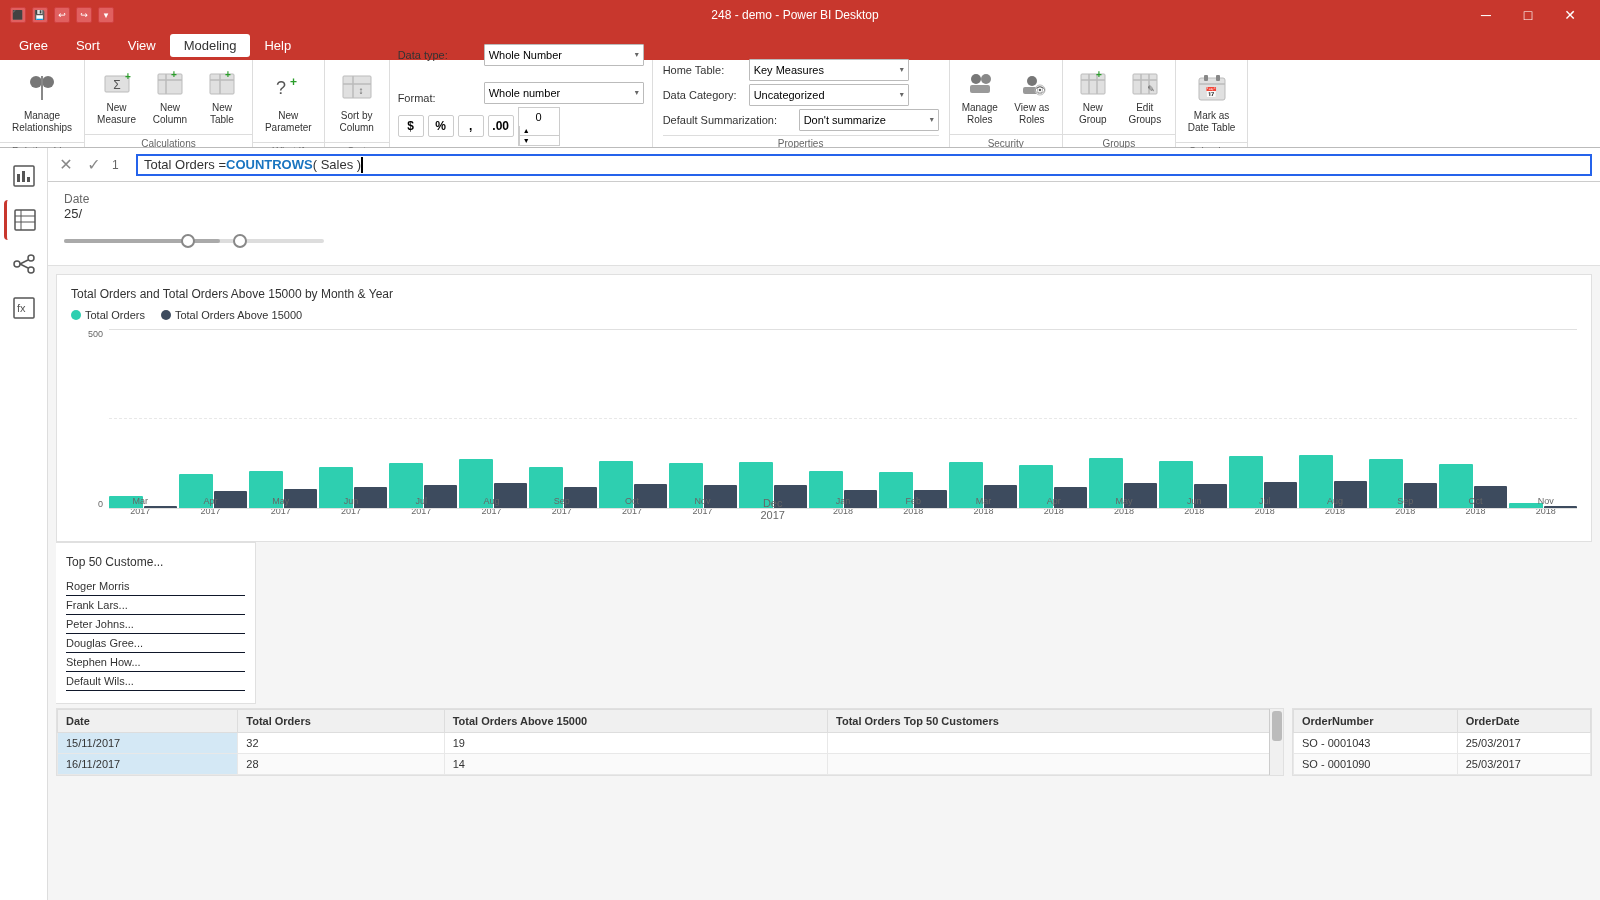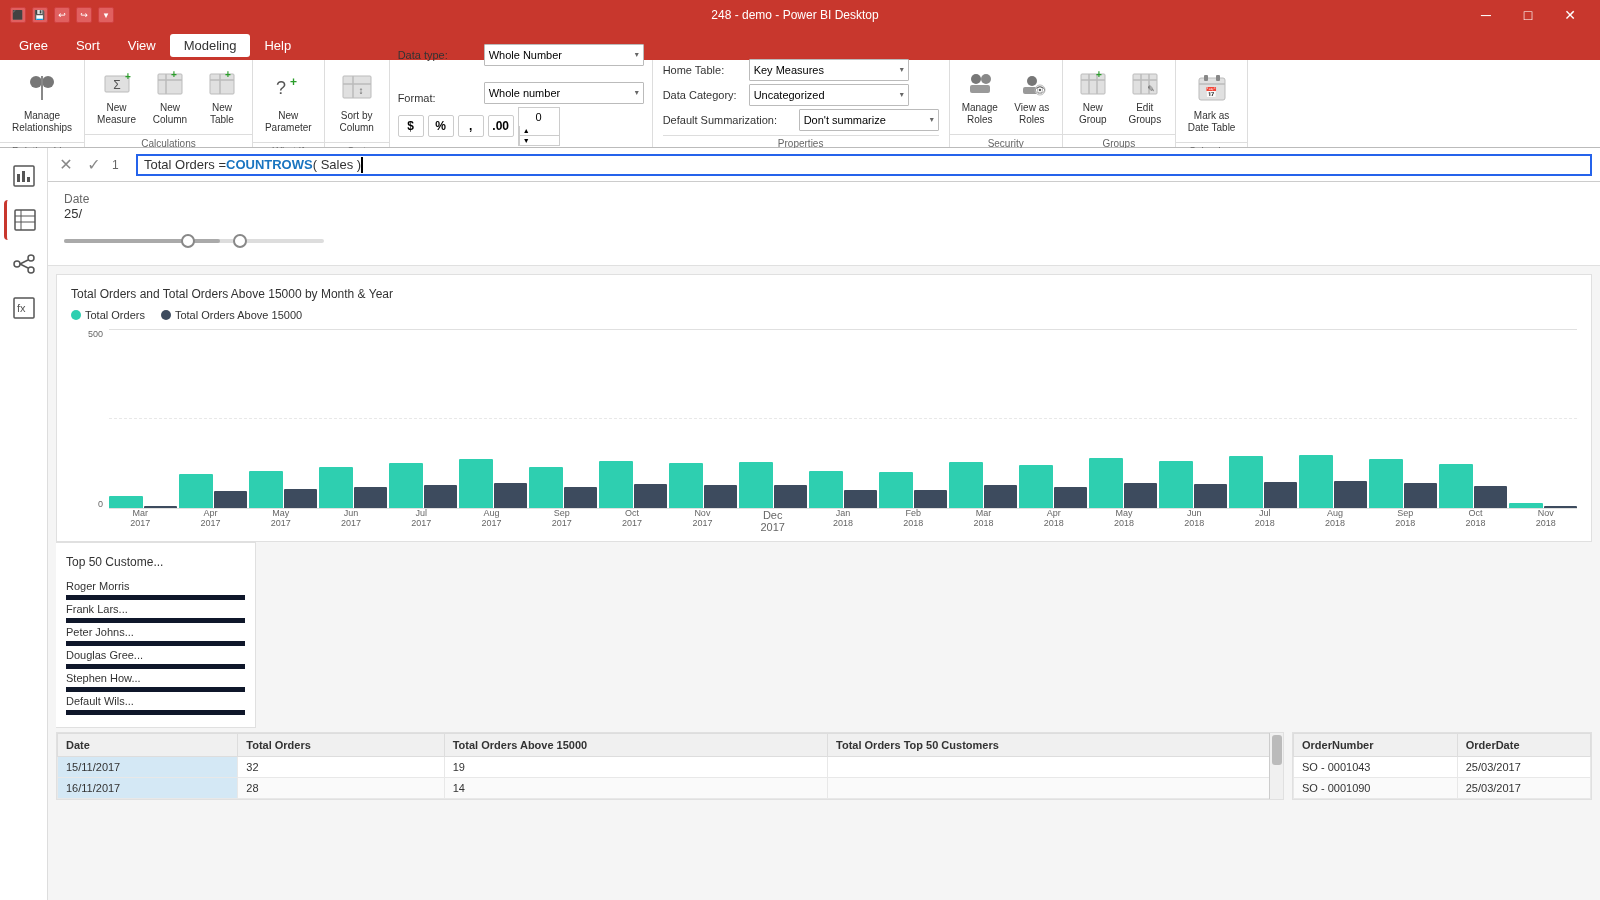--- a/index.html
+++ b/index.html
@@ -237,21 +237,21 @@
       font-weight: 600;
       color: #333;
     }
     .data-table td {
       border: 1px solid #e8e8e8;
       padding: 4px 8px;
       color: #333;
     }
     .data-table tr:nth-child(even) td { background: #fafafa; }
     .top50-title { font-size: 12px; color: #333; margin-bottom: 8px; }
-    .customer-name { font-size: 11px; color: #333; padding: 3px 0; border-bottom: 5px solid #0f172a; }
+    .customer-name { font-size: 11px; color: #333; padding: 3px 0; border-bottom: 1px solid #0f172a; }
 
     
     .ribbon-full {
       background: white;
       border-bottom: 1px solid #bbb;
       display: flex;
       align-items: stretch;
     }
     .ribbon-section {
       display: flex;
@@ -718,21 +718,21 @@
             </div>
             <div style="display: flex; align-items: flex-end; gap: 1px; flex: 1 1 0%;">
               <div style="flex: 1 1 0%; height: 45px; background: rgb(46, 207, 176); border-radius: 1px 1px 0px 0px; min-width: 6px;"></div>
               <div style="flex: 1 1 0%; height: 23px; background: rgb(61, 75, 94); border-radius: 1px 1px 0px 0px; min-width: 6px;"></div>
             </div>
             <div style="display: flex; align-items: flex-end; gap: 1px; flex: 1 1 0%;">
               <div style="flex: 1 1 0%; height: 6px; background: rgb(46, 207, 176); border-radius: 1px 1px 0px 0px; min-width: 6px;"></div>
               <div style="flex: 1 1 0%; height: 3px; background: rgb(61, 75, 94); border-radius: 1px 1px 0px 0px; min-width: 6px;"></div>
             </div>
           </div>
-        <div style="position:absolute; left:38px; right:0; bottom:0; height:20px; display:flex; gap:8px;justify-content:space-between;" id="x-labels-container">
+        <div style="position:absolute; left:38px; right:0; bottom:12px; height:20px; display:flex; gap:8px;justify-content:space-between;" id="x-labels-container">
 
         <div style="flex: 1 1 0%; text-align: center; font-size: 9px; color: rgb(102, 102, 102); line-height: 1.1;">Mar<br>2017</div>
             <div style="flex: 1 1 0%; text-align: center; font-size: 9px; color: rgb(102, 102, 102); line-height: 1.1;">Apr<br>2017</div>
             <div style="flex: 1 1 0%; text-align: center; font-size: 9px; color: rgb(102, 102, 102); line-height: 1.1;">May<br>2017</div>
             <div style="flex: 1 1 0%; text-align: center; font-size: 9px; color: rgb(102, 102, 102); line-height: 1.1;">Jun<br>2017</div>
             <div style="flex: 1 1 0%; text-align: center; font-size: 9px; color: rgb(102, 102, 102); line-height: 1.1;">Jul<br>2017</div>
             <div style="flex: 1 1 0%; text-align: center; font-size: 9px; color: rgb(102, 102, 102); line-height: 1.1;">Aug<br>2017</div>
             <div style="flex: 1 1 0%; text-align: center; font-size: 9px; color: rgb(102, 102, 102); line-height: 1.1;">Sep<br>2017</div>
             <div style="flex: 1 1 0%; text-align: center; font-size: 9px; color: rgb(102, 102, 102); line-height: 1.1;">Oct<br>2017</div>
             <div style="flex: 1 1 0%; text-align: center; font-size: 9px; color: rgb(102, 102, 102); line-height: 1.1;">Nov<br>2017</div>

